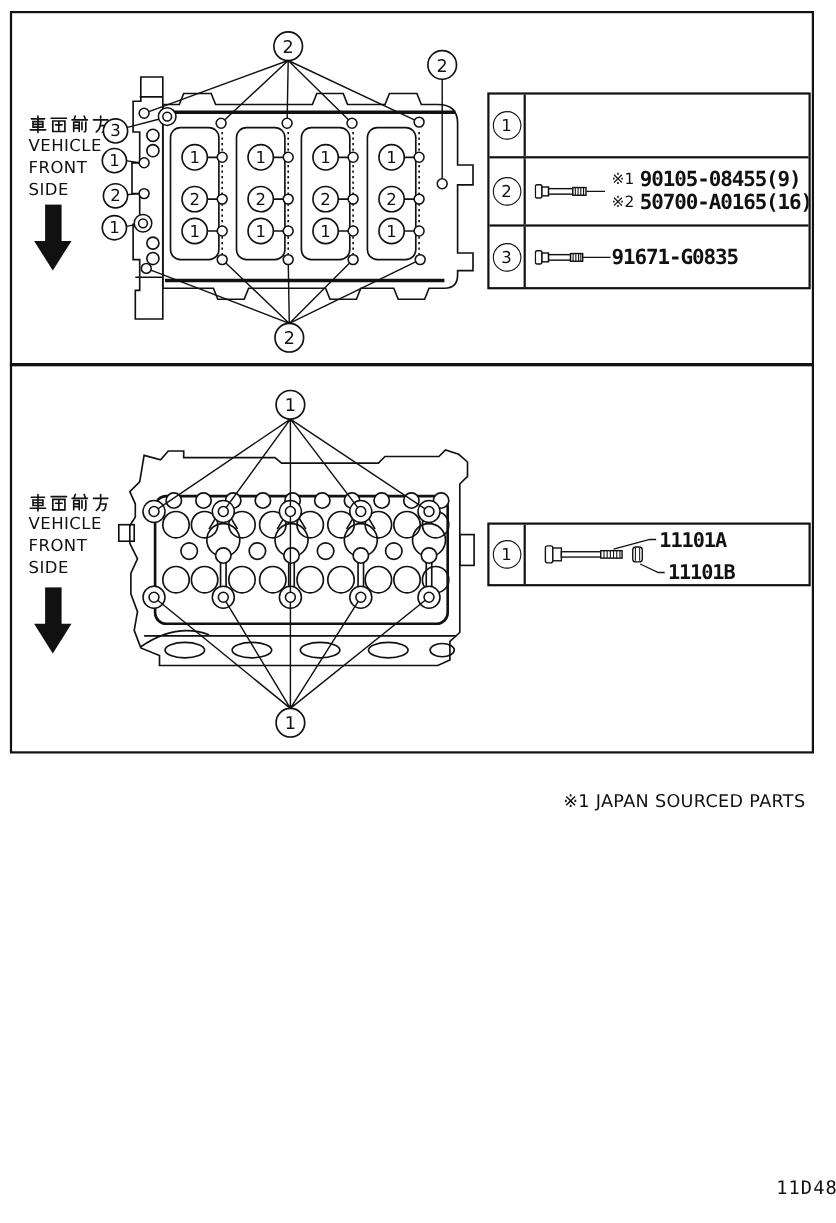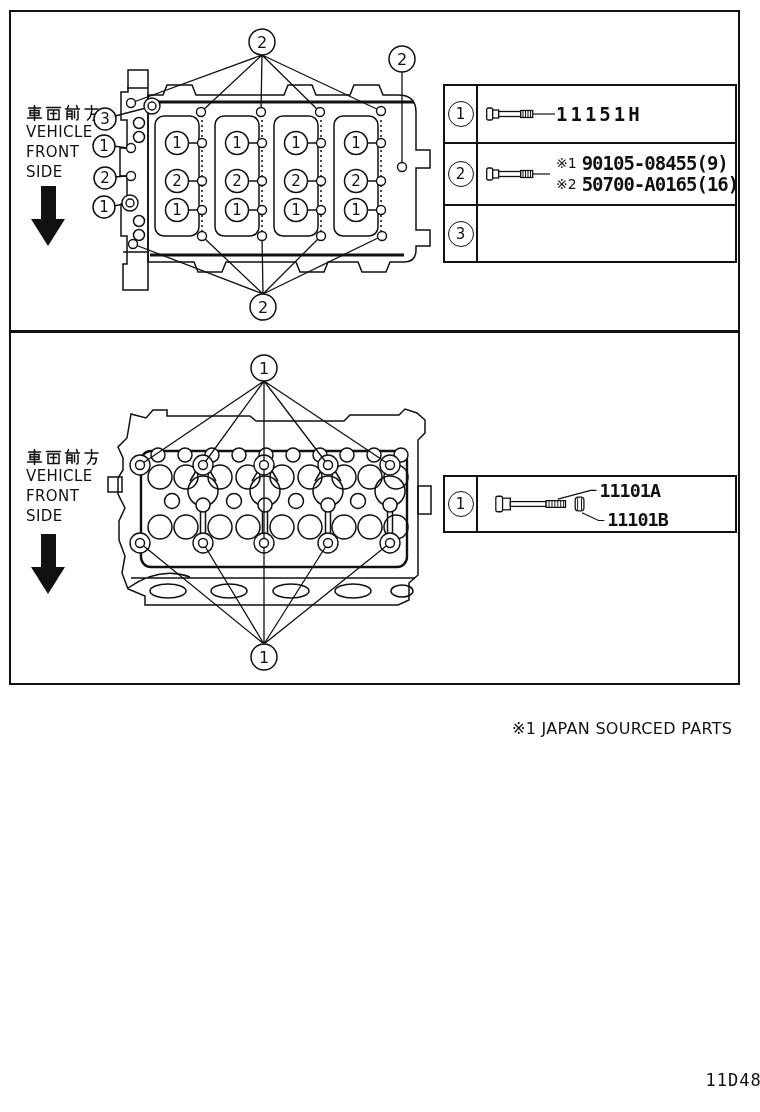--- a/index.html
+++ b/index.html
@@ -322,33 +322,20 @@
     <div class="en">FRONT</div>
     <div class="en">SIDE</div>
   </div>
 </div>
 
 <div class="abs ptable" id="ptable-top">
   <div class="prow h56">
     <div class="pref-cell">
       <div class="refcirc">1</div>
     </div>
-    <div class="pbody-cell">
-      <svg class="boltsvg" width="70" height="18" viewBox="0 0 70 18">
-        <g fill="#fff" stroke="#111" stroke-width="1.3">
-          <rect x="0.7" y="3" width="6" height="12" rx="1.5"></rect>
-            <rect x="6.7" y="5" width="6" height="8"></rect>
-          <rect x="12.7" y="6.5" width="22" height="5"></rect>
-            <rect x="34.7" y="5.5" width="12" height="7"></rect>
-        </g>
-        <path stroke="#111" stroke-width="1" d="M37,5.5 V12.5 M39.5,5.5 V12.5 M42,5.5 V12.5 M44.5,5.5 V12.5"></path>
-        <path stroke="#111" stroke-width="1.2" d="M47,9 H69"></path>
-      </svg>
-      <span class="pnum wide">11151H</span>
-    </div>
   </div>
   <div class="prow h60">
     <div class="pref-cell">
       <div class="refcirc">2</div>
     </div>
     <div class="pbody-cell">
       <svg class="boltsvg" width="70" height="18" viewBox="0 0 70 18">
         <g fill="#fff" stroke="#111" stroke-width="1.3">
           <rect x="0.7" y="3" width="6" height="12" rx="1.5"></rect>
             <rect x="6.7" y="5" width="6" height="8"></rect>
@@ -367,20 +354,33 @@
           <span class="pprefix">※2</span>
           <span class="pnum">50700-A0165(16)</span>
         </div>
       </div>
     </div>
   </div>
   <div class="prow h55">
     <div class="pref-cell">
       <div class="refcirc">3</div>
     </div>
+    <div class="pbody-cell">
+      <svg class="boltsvg" width="70" height="18" viewBox="0 0 70 18">
+        <g fill="#fff" stroke="#111" stroke-width="1.3">
+          <rect x="0.7" y="3" width="6" height="12" rx="1.5"></rect>
+            <rect x="6.7" y="5" width="6" height="8"></rect>
+          <rect x="12.7" y="6.5" width="20" height="5"></rect>
+            <rect x="32.7" y="5.5" width="11" height="7"></rect>
+        </g>
+        <path stroke="#111" stroke-width="1" d="M35,5.5 V12.5 M37.5,5.5 V12.5 M40,5.5 V12.5 M42,5.5 V12.5"></path>
+        <path stroke="#111" stroke-width="1.2" d="M44,9 H69"></path>
+      </svg>
+      <span class="pnum">91671-G0835</span>
+    </div>
   </div>
 </div>
 
 <div class="abs ptable" id="ptable-bottom">
   <div class="prow" style="height:54px;">
     <div class="pref-cell">
       <div class="refcirc">1</div>
     </div>
     <div class="pbody-cell" style="padding-left:12px;">
       <svg width="253" height="54" viewBox="0 0 253 54">

